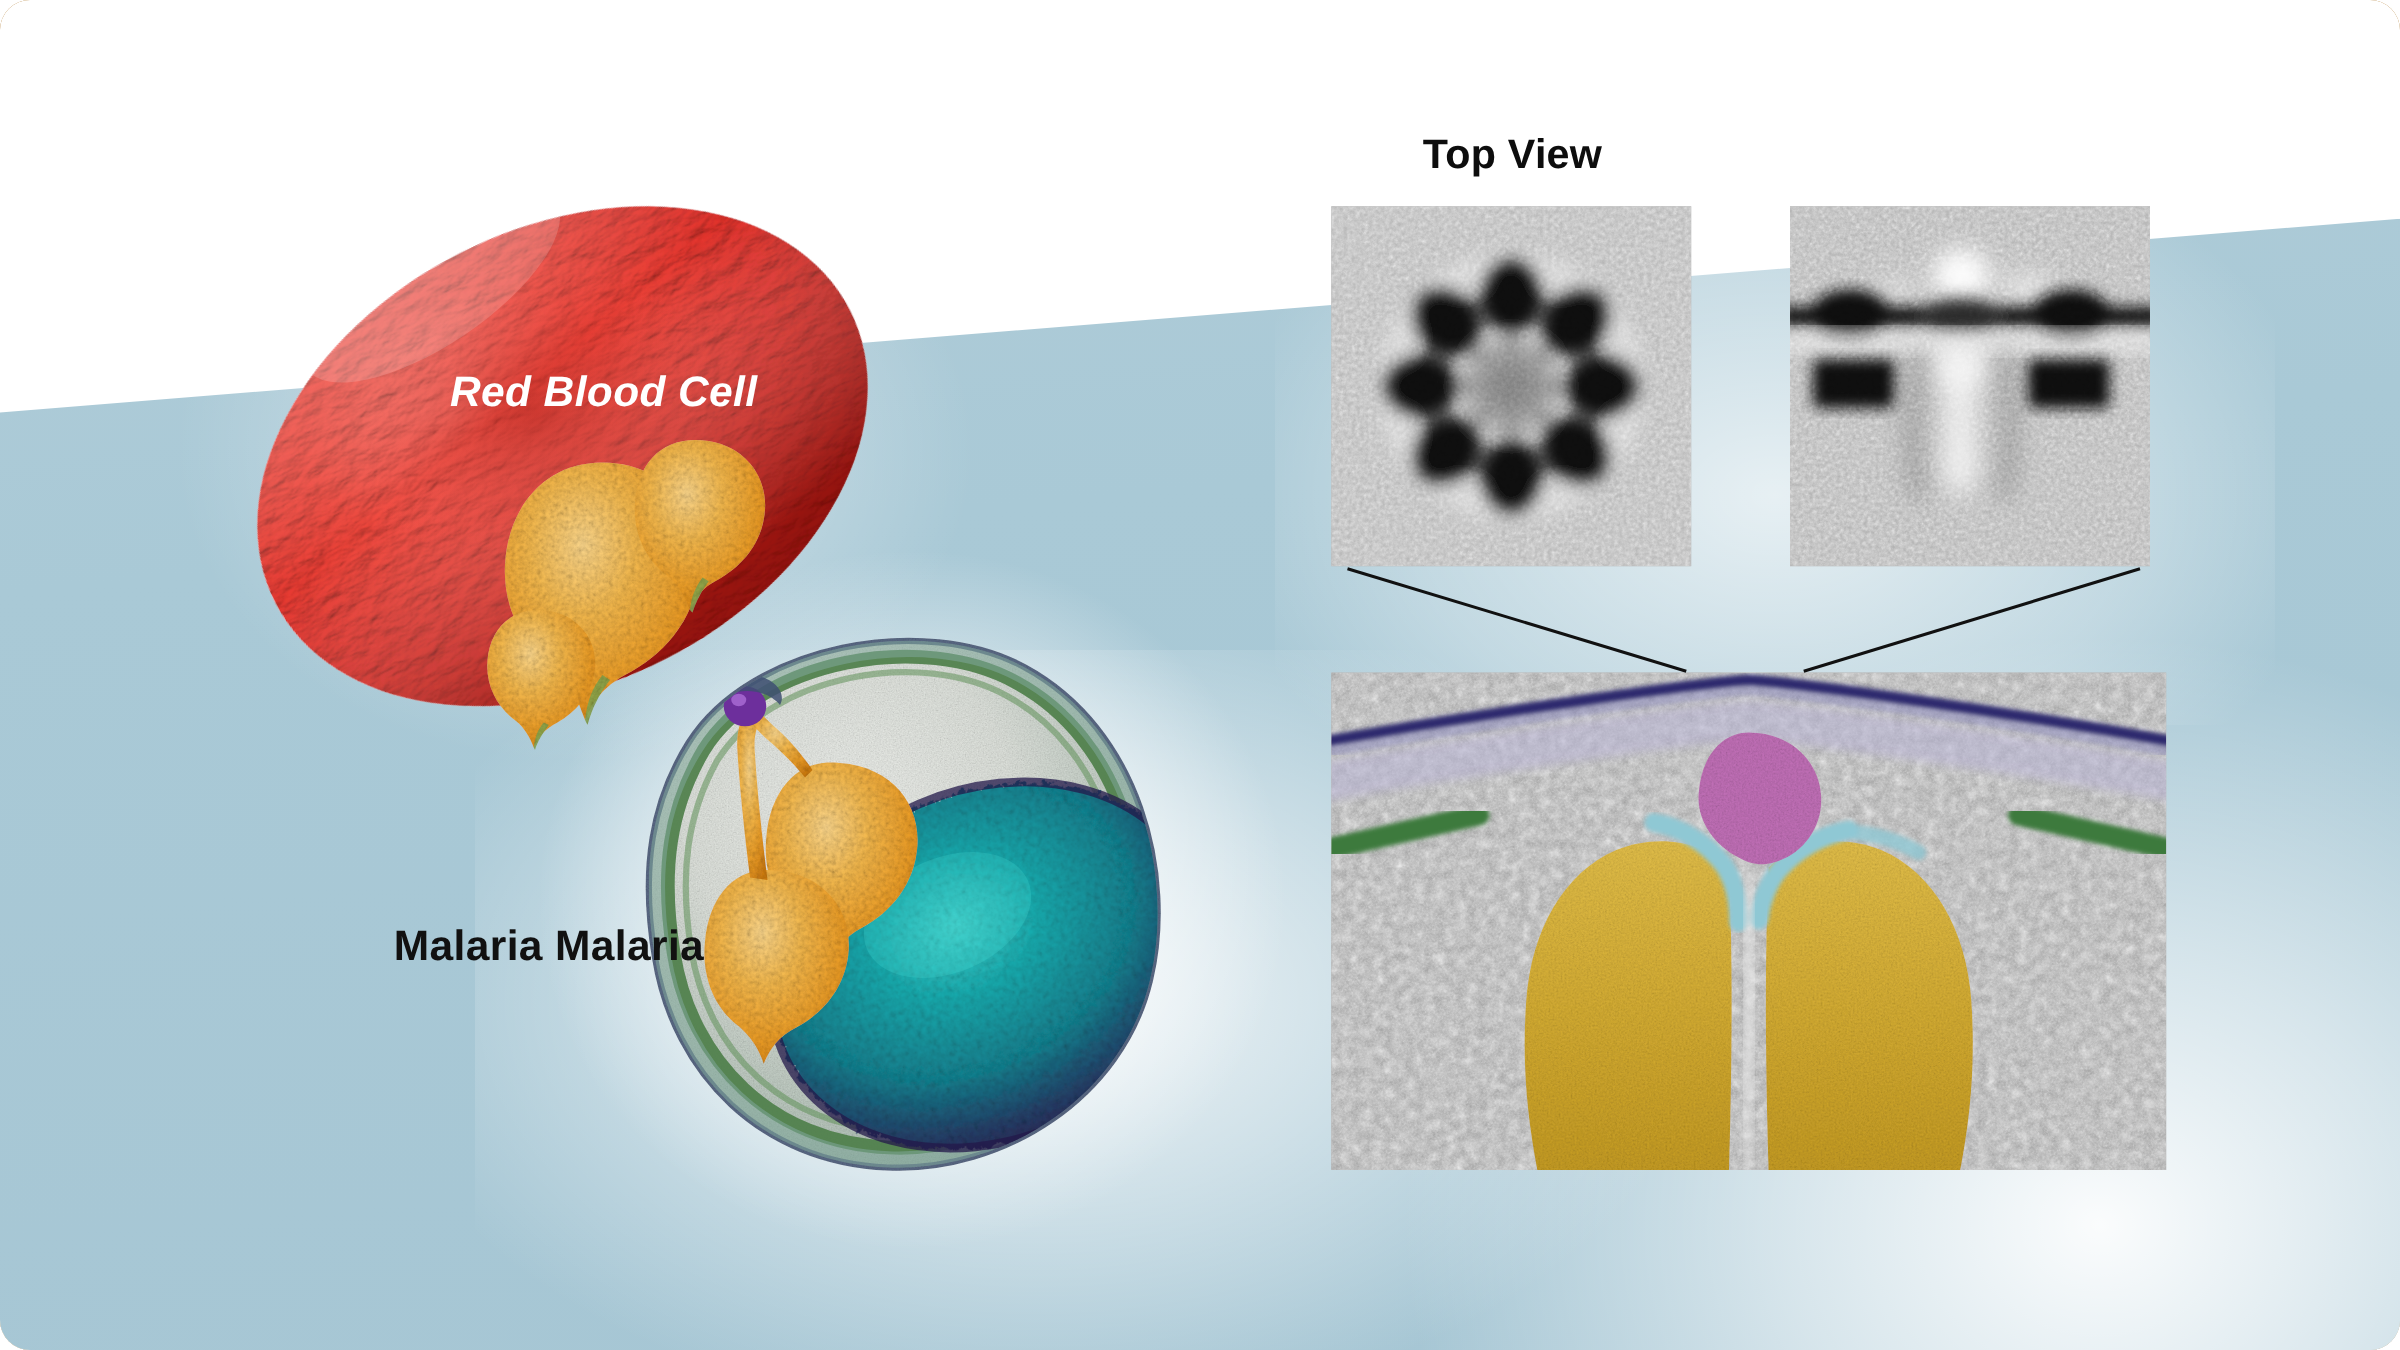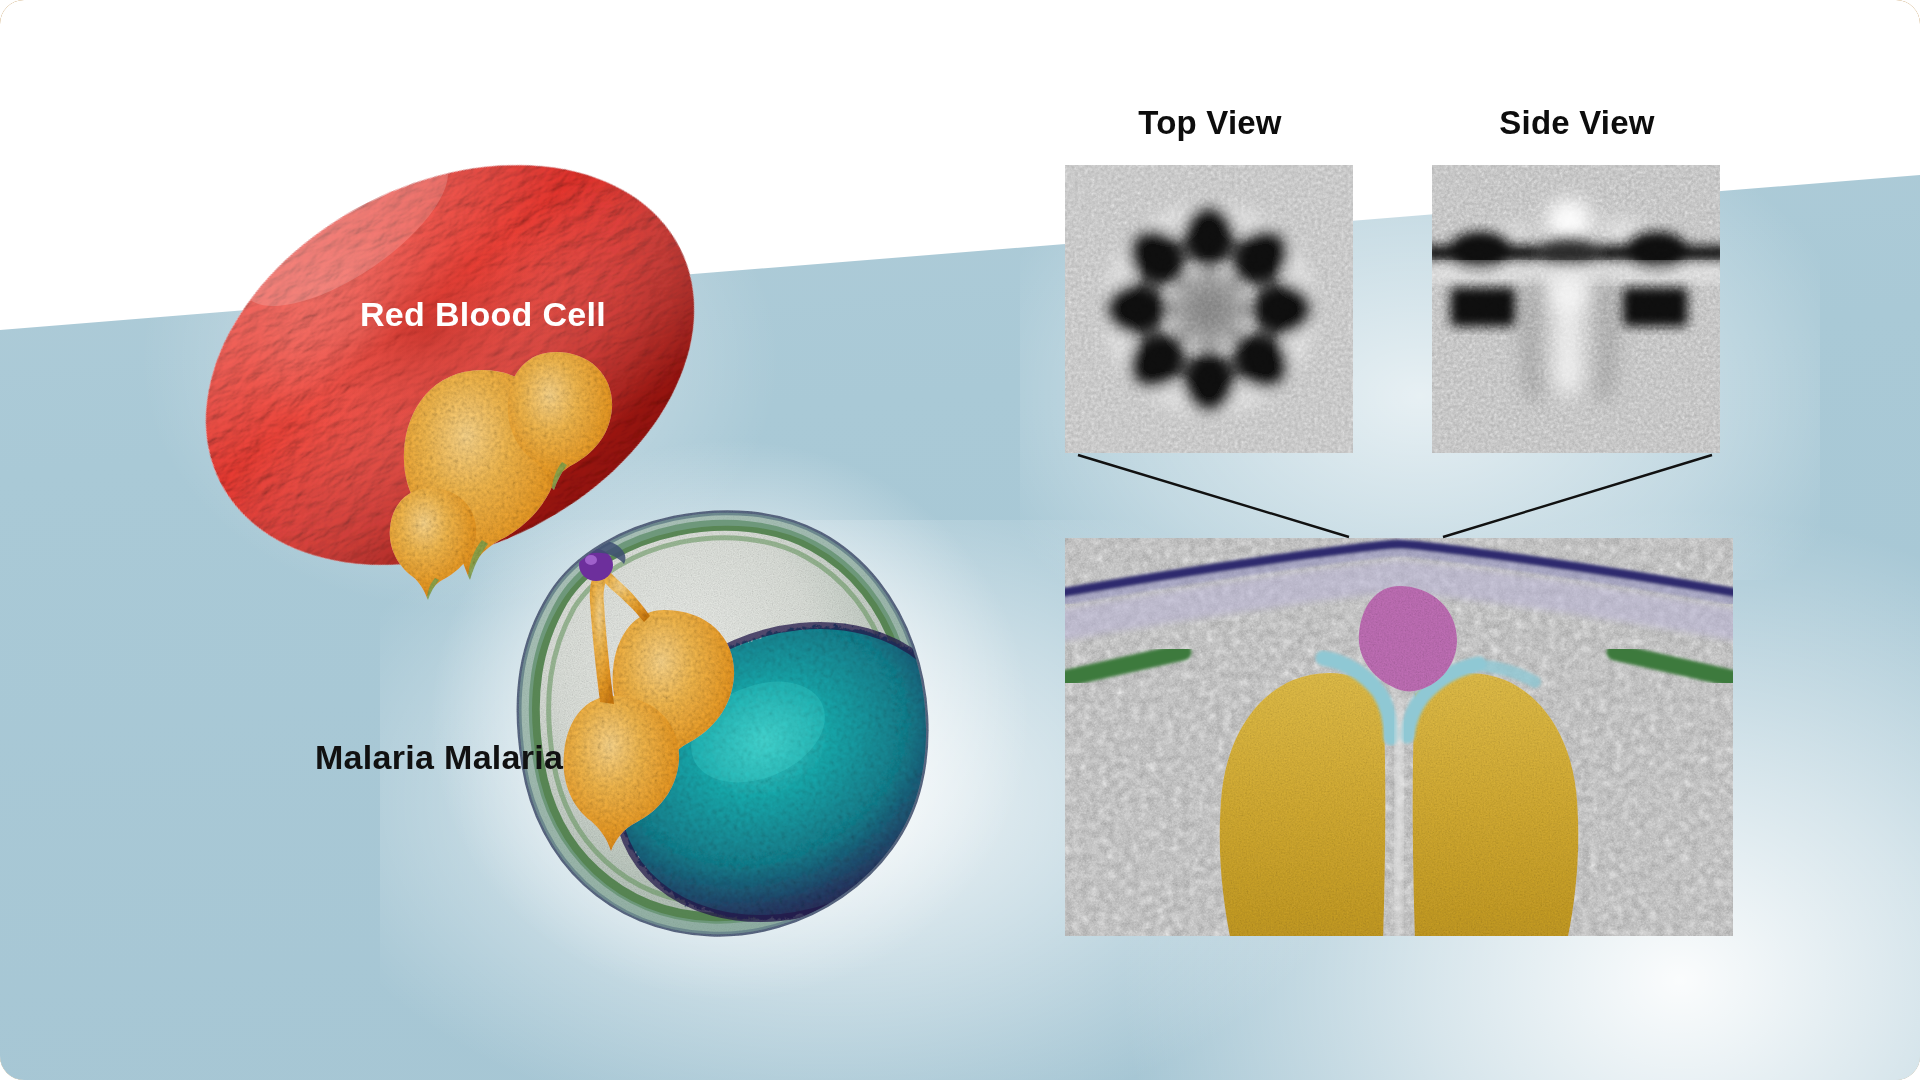--- a/index.html
+++ b/index.html
@@ -93,20 +93,21 @@
     font-weight: bold;
     white-space: nowrap;
     z-index: 38;
   }
   #label-rbc {
     left: 360px;
     top: 295px;
     font-size: 34px;
     color: #ffffff;
     letter-spacing: 0.3px;
+    font-style: italic;
   }
   #label-parasite {
     left: 315px;
     top: 738px;
     font-size: 34px;
     color: #111111;
     letter-spacing: 0.3px;
   }
 
   
@@ -385,21 +386,20 @@
       </g>
     </svg>
   </div>
 
   <svg id="leader-lines" viewBox="0 0 1920 1080" xmlns="http://www.w3.org/2000/svg">
     <line x1="1078" y1="455" x2="1349" y2="537" stroke="#111111" stroke-width="2.4"></line>
     <line x1="1712" y1="455" x2="1443" y2="537" stroke="#111111" stroke-width="2.4"></line>
   </svg>
 
   <div class="panel-title" id="title-top-view">Top View</div>
-  <div class="panel-title" id="title-side-view">Side View</div>
 
   <div class="em-panel" id="panel-top-view">
     <svg class="em-svg" viewBox="0 0 288 288" xmlns="http://www.w3.org/2000/svg">
       <defs>
         <filter id="emNoiseTop" x="0%" y="0%" width="100%" height="100%">
           <feTurbulence type="fractalNoise" baseFrequency="0.30" numOctaves="4" seed="3" result="n"></feTurbulence>
           <feColorMatrix in="n" type="saturate" values="0" result="g"></feColorMatrix>
           <feComponentTransfer in="g" result="c">
             <feFuncR type="linear" slope="0.55" intercept="0.42"></feFuncR>
             <feFuncG type="linear" slope="0.55" intercept="0.42"></feFuncG>

